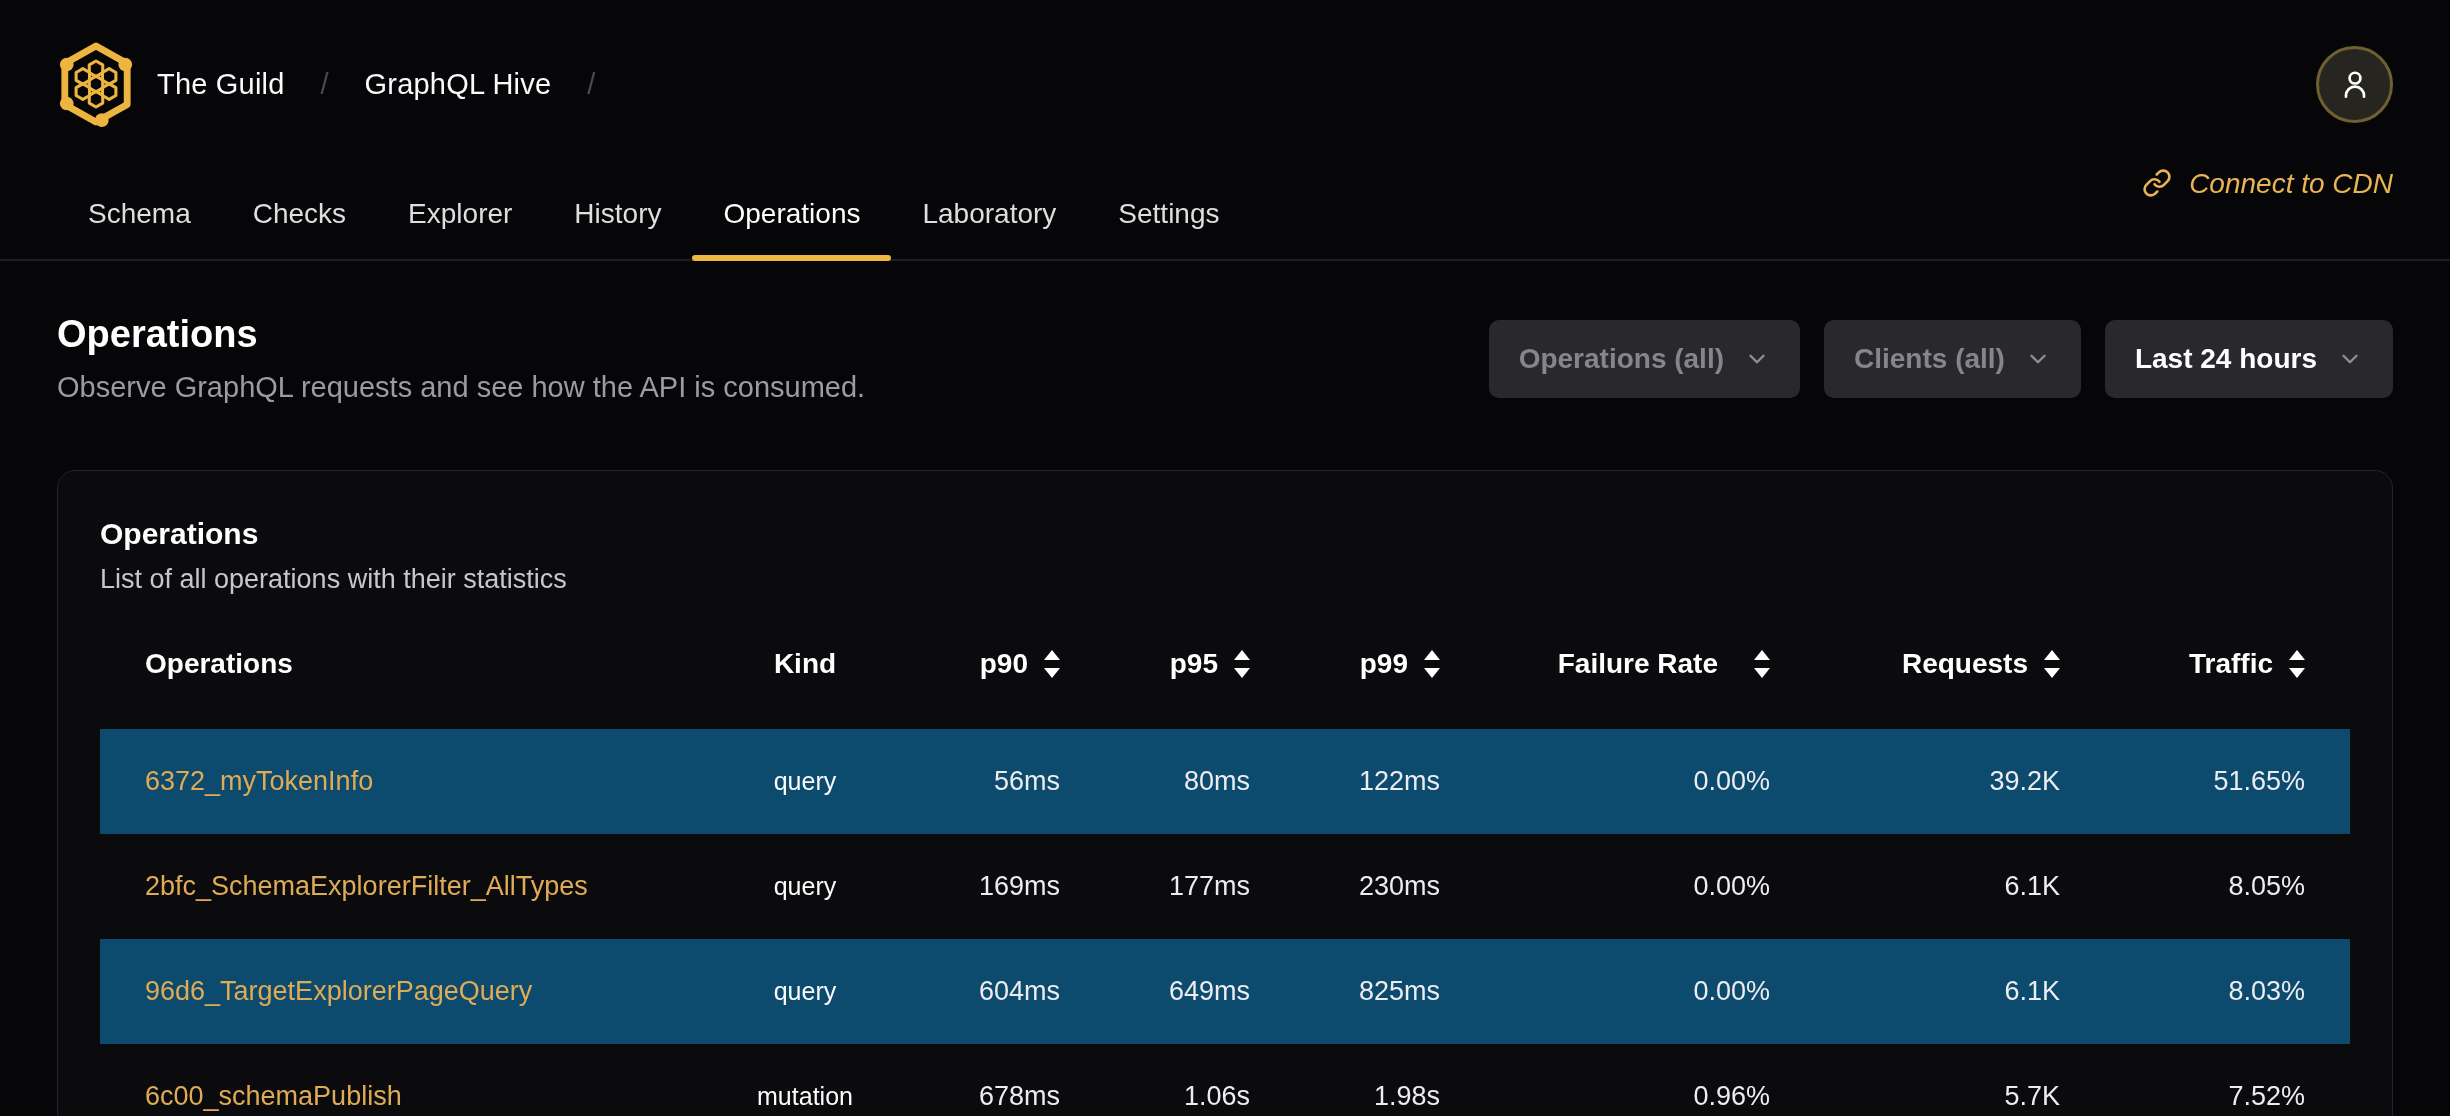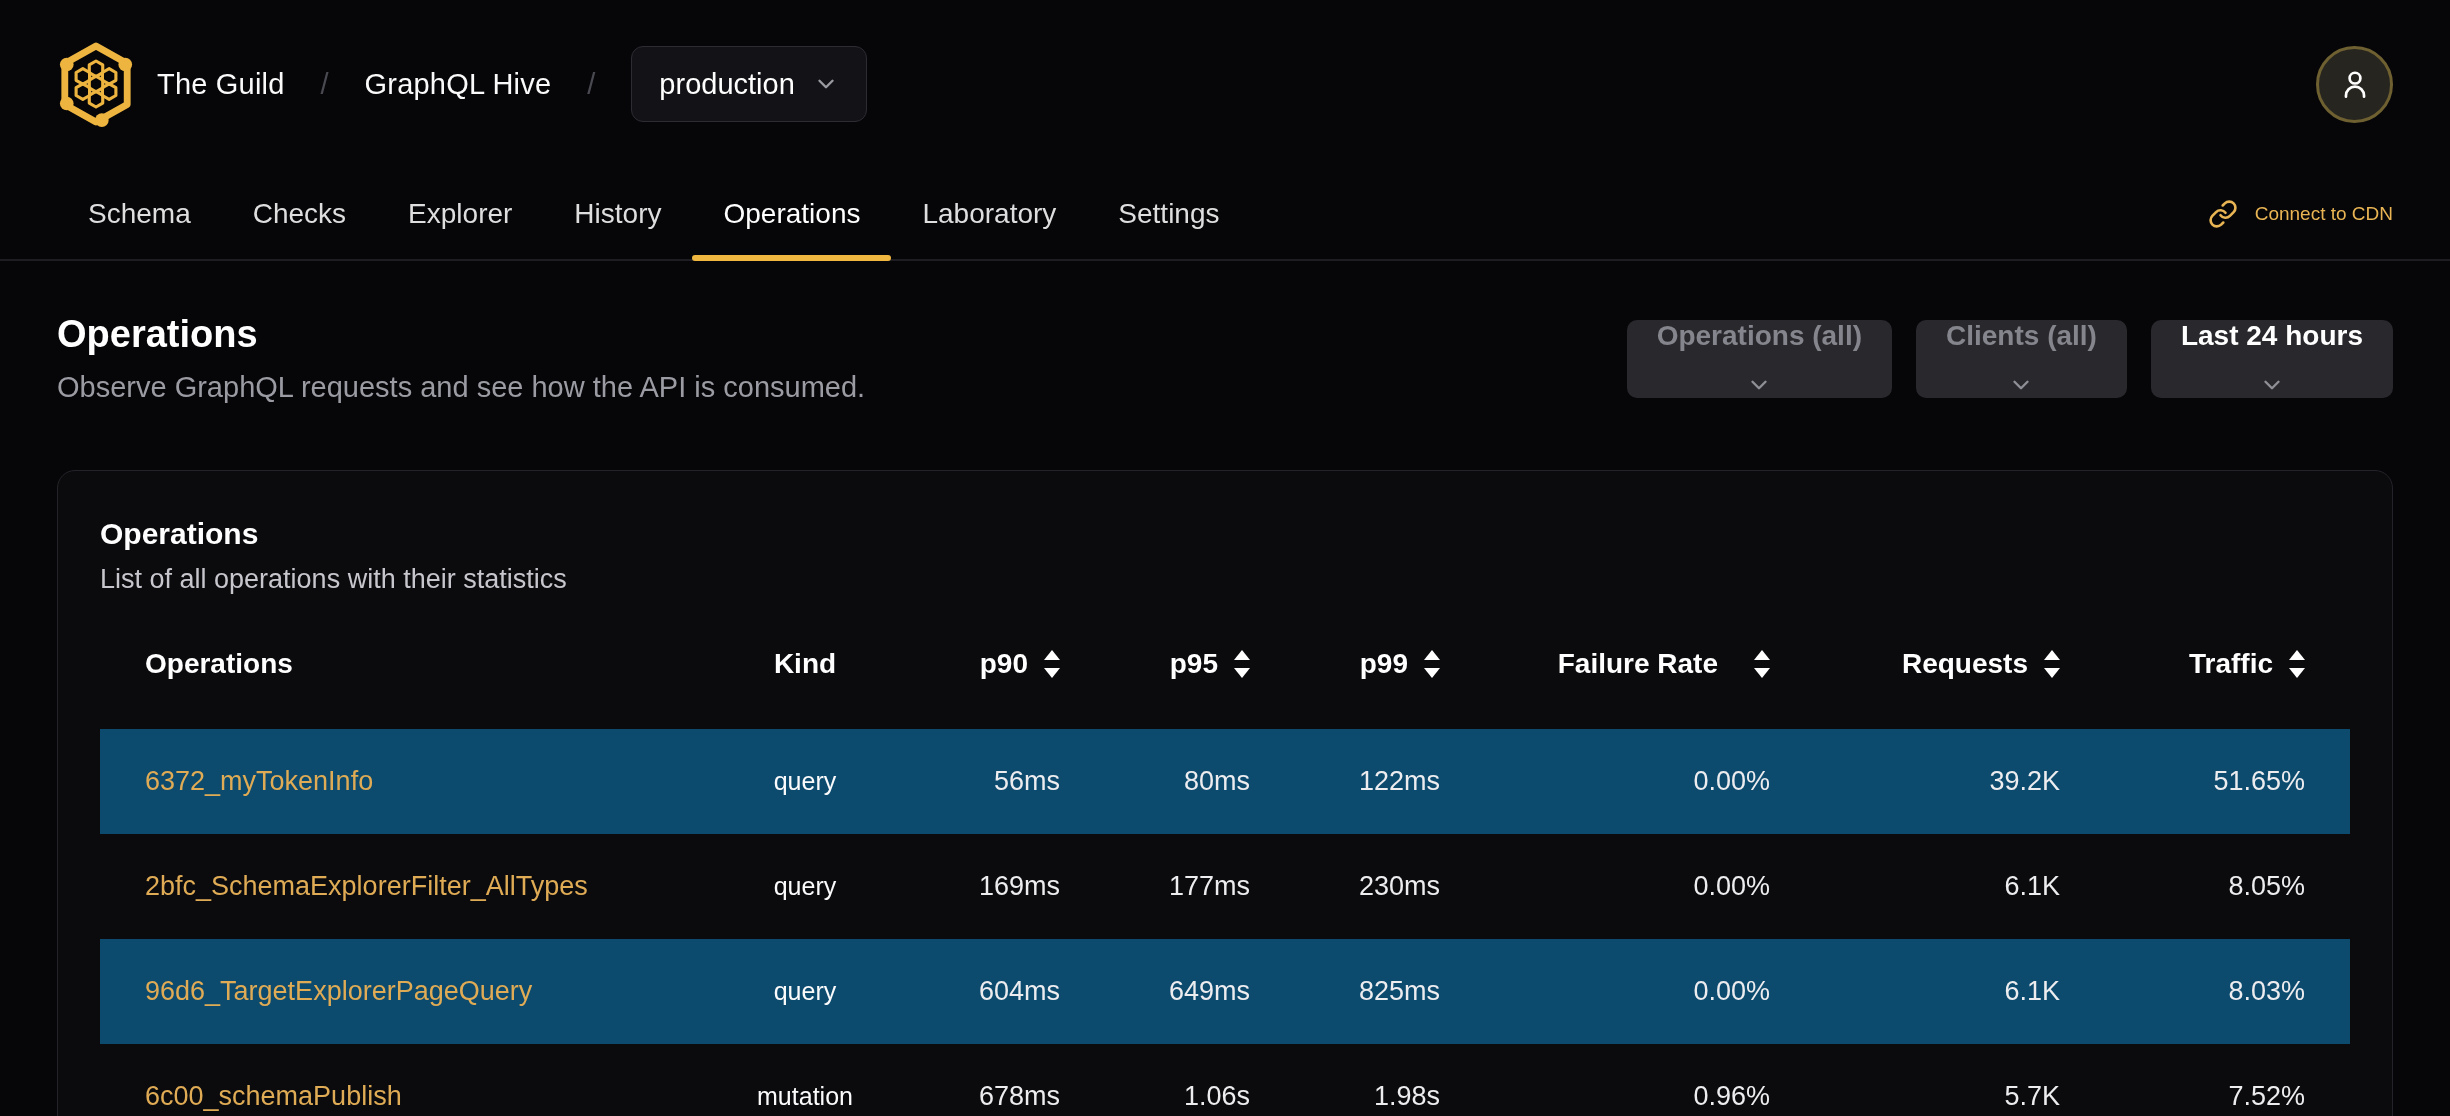--- a/index.html
+++ b/index.html
@@ -36,34 +36,34 @@
     position: relative; display: flex; align-items: center; padding: 0 31px;
     background: none; border: none; color: #dededf; font-size: 28px;
     font-family: inherit; cursor: pointer;
   }
   .tab.active { color: #ffffff; }
   .tab.active::after {
     content: ""; position: absolute; left: 0; right: 0; bottom: -2px; height: 6px;
     background: #f0b740; border-radius: 3px;
   }
   .cdn-link {
-    margin-left: auto; display: flex; align-items: center; gap: 17px;
-    color: #e9b453; font-size: 19px; text-decoration: none; cursor: pointer;
+    margin-left: auto; display: flex; gap: 17px;
+    color: #e9b453; font-size: 28px; text-decoration: none; cursor: pointer; font-style: italic;
   }
   .cdn-link svg { width: 30px; height: 30px; }
 
   
   .page-header { display: flex; justify-content: space-between; align-items: center; padding: 0 57px; margin-top: 52px; }
   .page-title { font-size: 38px; font-weight: 700; color: #fff; }
   .page-subtitle { margin-top: 15px; font-size: 29px; color: #9b9ba3; }
   .filters { display: flex; gap: 24px; }
   .filter-btn {
     display: flex; align-items: center; gap: 20px; height: 78px; padding: 0 30px;
     background: #29292d; border: none; border-radius: 10px;
-    font-size: 28px; font-weight: 600; font-family: inherit; cursor: pointer; color: #fff; flex-direction: column;
+    font-size: 28px; font-weight: 600; font-family: inherit; cursor: pointer; color: #fff;
   }
   .filter-btn .chev { color: #8f8f97; }
   .filter-btn.muted { color: #85858d; }
 
   
   .card {
     margin: 66px 57px 0; height: 920px;
     background: #0b0b0e; border: 1px solid #232329; border-radius: 18px;
     padding: 46px 42px 0;
   }
@@ -121,26 +121,20 @@
       <path d="M40 51.6 L46.9 55.6 L46.9 63.6 L40 67.6 L33.1 63.6 L33.1 55.6 Z"></path>
       <path d="M26.5 43.8 L33.4 47.8 L33.4 55.8 L26.5 59.8 L19.6 55.8 L19.6 47.8 Z"></path>
       <path d="M26.5 28.2 L33.4 32.2 L33.4 40.2 L26.5 44.2 L19.6 40.2 L19.6 32.2 Z"></path>
     </g>
   </svg>
   <nav class="crumbs">
     <a class="crumb">The Guild</a>
     <span class="crumb-sep">/</span>
     <a class="crumb">GraphQL Hive</a>
     <span class="crumb-sep">/</span>
-    <button class="target-btn">
-      <span>production</span>
-      <svg class="chev" viewBox="0 0 24 24" fill="none" stroke="currentColor" stroke-width="2.2" stroke-linecap="round" stroke-linejoin="round">
-          <polyline points="6 9 12 15 18 9"></polyline>
-        </svg>
-    </button>
   </nav>
   <button class="avatar-btn">
     <svg viewBox="0 0 24 24" fill="none" stroke="#fff" stroke-width="1.7" stroke-linecap="round">
       <circle cx="12" cy="8.3" r="3.4"></circle>
       <path d="M6.3 20v-.7a5.7 5.7 0 0 1 11.4 0v.7"></path>
     </svg>
   </button>
 </header>
 
 <nav class="tab-bar">

